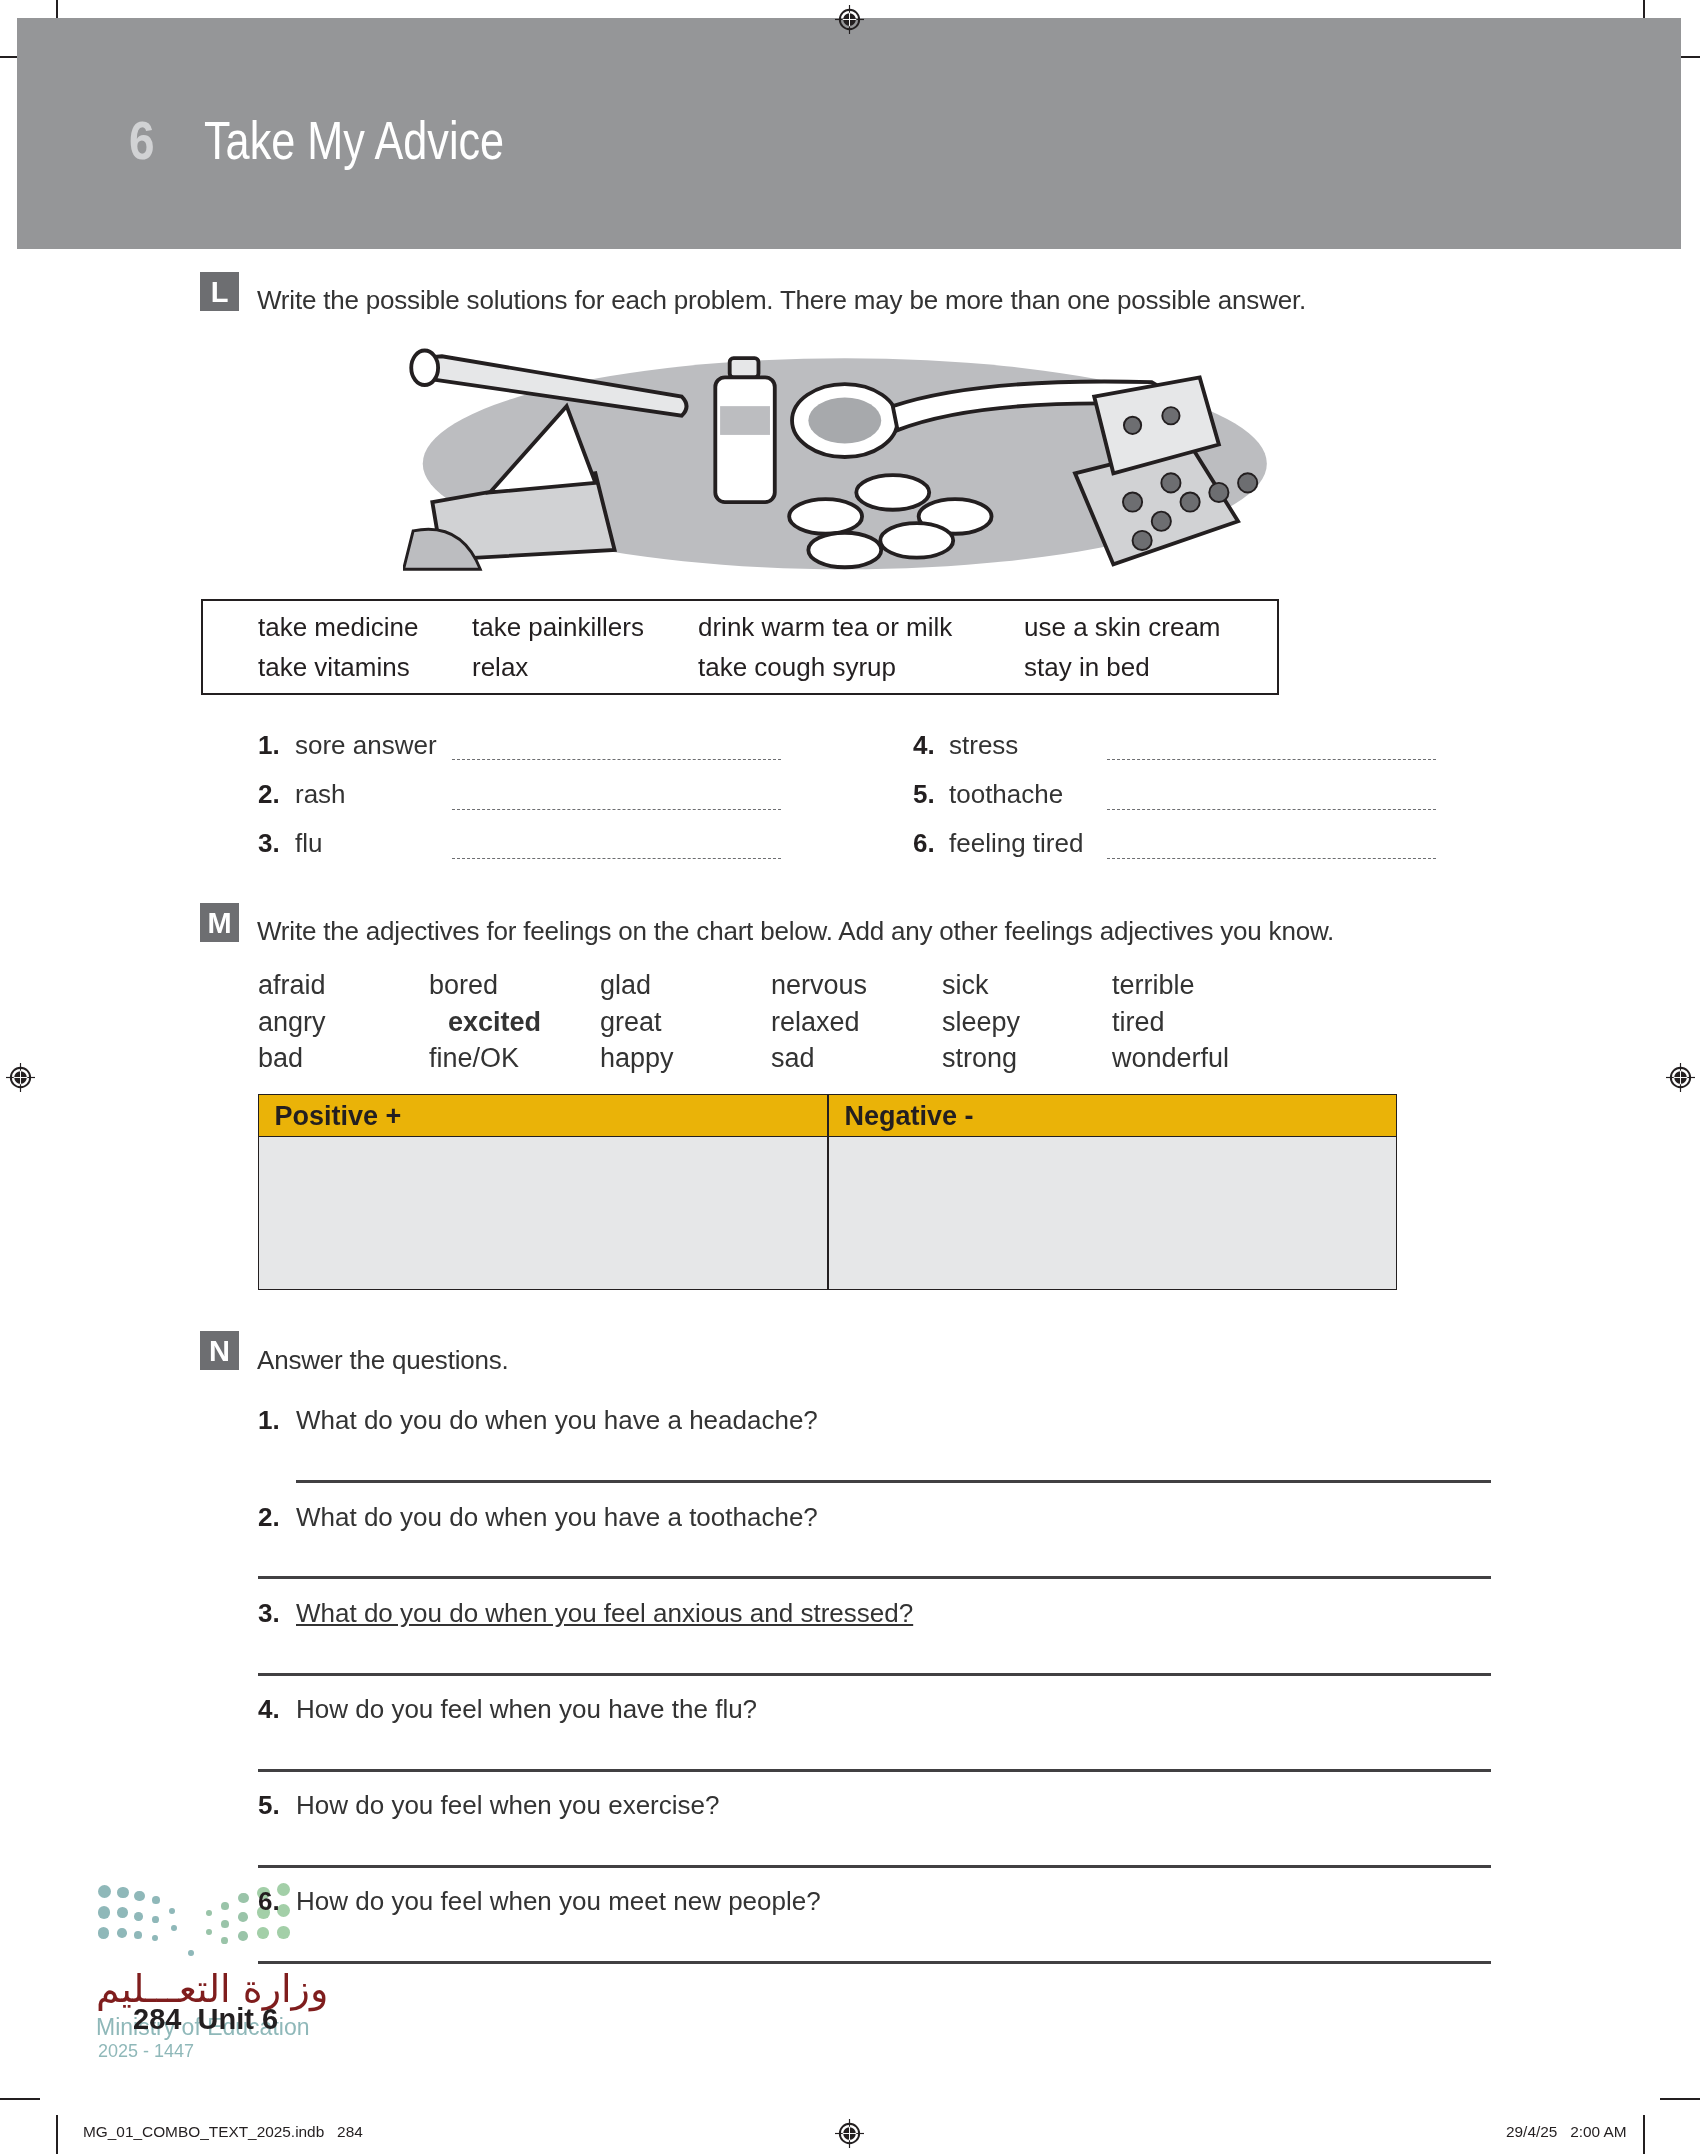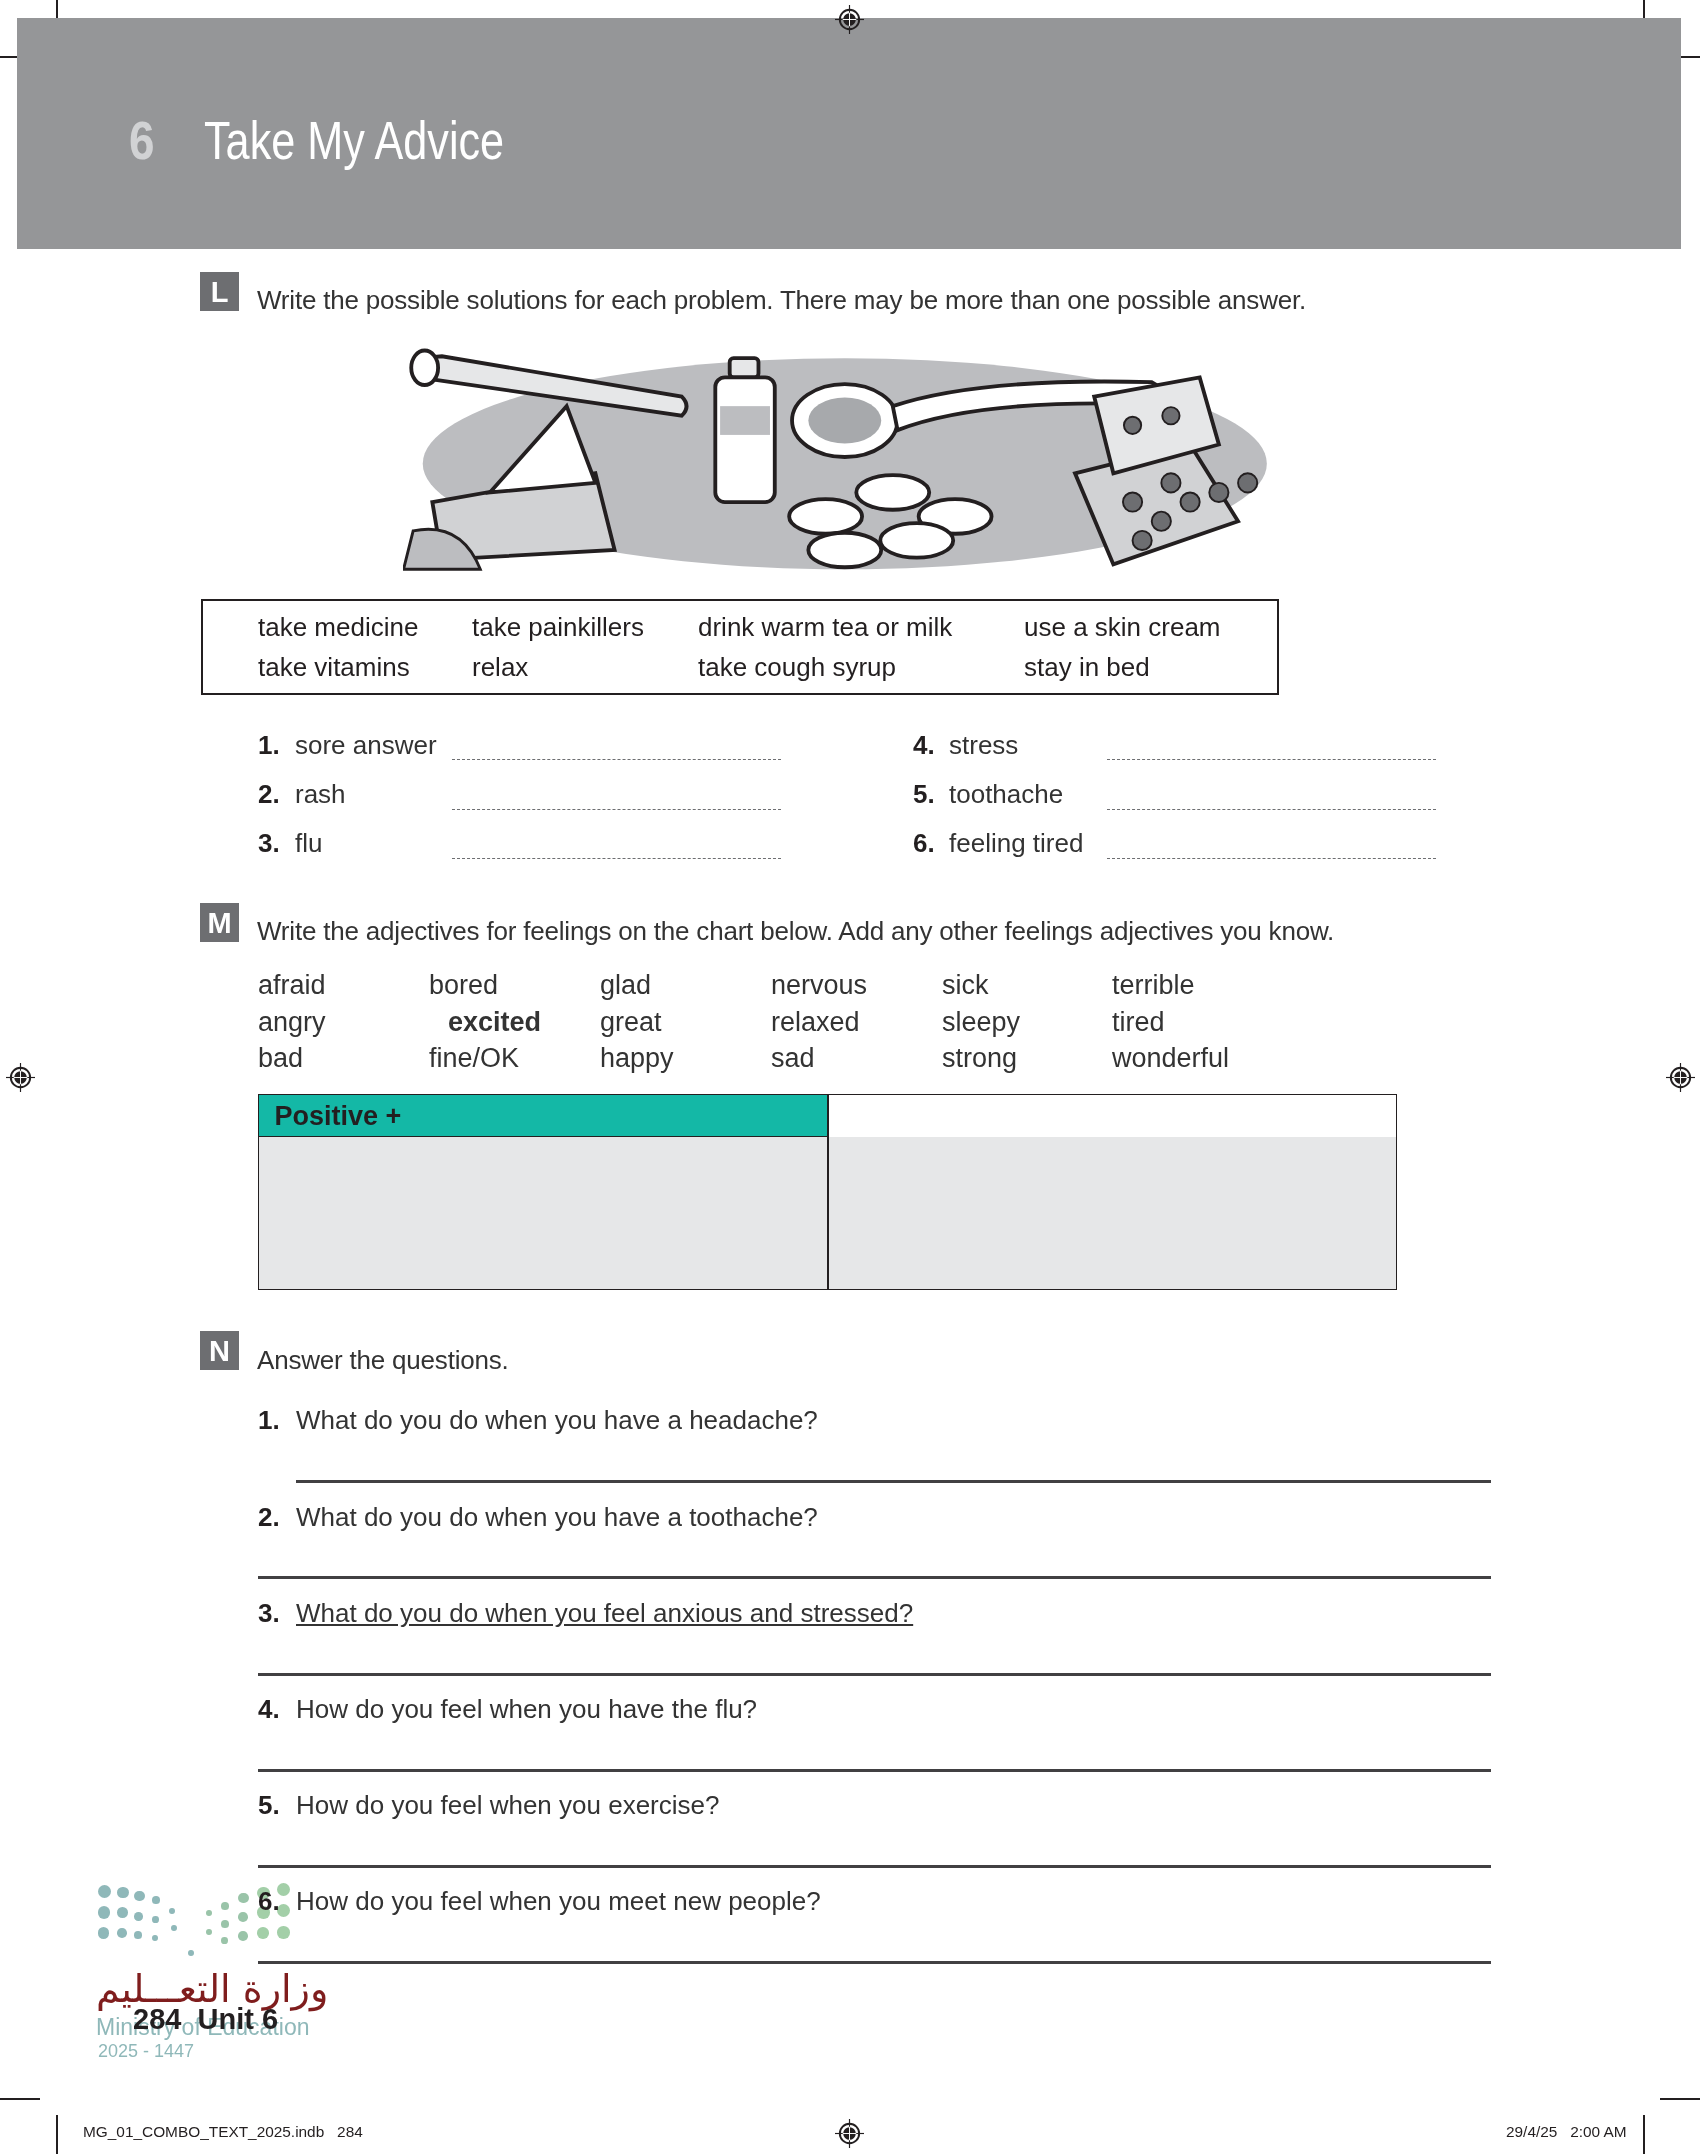--- a/index.html
+++ b/index.html
@@ -36,21 +36,21 @@
   
   .num { font-weight:bold; font-size:26px; color:#231f20; }
   .item-text { font-size:26px; color:#333; white-space:nowrap; }
   .dash-line { height:0; border-bottom:1.9px dashed #6d6e71; }
 
   
   .adj { font-size:27px; color:#333; white-space:nowrap; }
 
   
   .chart { left:258px; top:1094px; width:1139px; height:196px; border:1.9px solid #231f20; box-sizing:border-box; }
-  .chart-head { position:absolute; top:0; height:42px; background:#14b8a6; border-bottom:1.9px solid #231f20; box-sizing:border-box;
+  .chart-head { position:absolute; top:0; height:42px; background:#eab308; border-bottom:1.9px solid #231f20; box-sizing:border-box;
                 font-weight:bold; font-size:27px; line-height:42px; padding-left:15.4px; color:#231f20; }
   .chart-cell { position:absolute; top:42px; bottom:0; background:#e6e7e8; }
   .chart-div { position:absolute; top:0; bottom:0; left:568px; width:1.9px; background:#231f20; }
 
   
   .ans-line { height:2.9px; background:#414042; }
 
   
   .footer-slug { font-size:15.4px; color:#231f20; white-space:nowrap; }
   .page-num { font-size:29px; font-weight:bold; color:#231f20; white-space:nowrap; }
@@ -215,20 +215,21 @@
 
 <div class="abs adj" style="left:258px;top:1043px;">bad</div>
 <div class="abs adj" style="left:429px;top:1043px;">fine/OK</div>
 <div class="abs adj" style="left:600px;top:1043px;">happy</div>
 <div class="abs adj" style="left:771px;top:1043px;">sad</div>
 <div class="abs adj" style="left:942px;top:1043px;">strong</div>
 <div class="abs adj" style="left:1112px;top:1043px;">wonderful</div>
 
 <div class="abs chart">
   <div class="chart-head" style="left:0;width:568px;">Positive +</div>
+  <div class="chart-head" style="left:570px;right:0;">Negative -</div>
   <div class="chart-cell" style="left:0;width:568px;"></div>
   <div class="chart-cell" style="left:570px;right:0;"></div>
   <div class="chart-div"></div>
 </div>
 
 <div class="abs badge" style="left:200px;top:1331px;">N</div>
 <div class="abs instr" style="left:257px;top:1345px;">Answer the questions.</div>
 
 <div class="abs num" style="left:258px;top:1405px;">1.</div>
 <div class="abs item-text" style="left:296px;top:1405px;">What do you do when you have a headache?</div>

